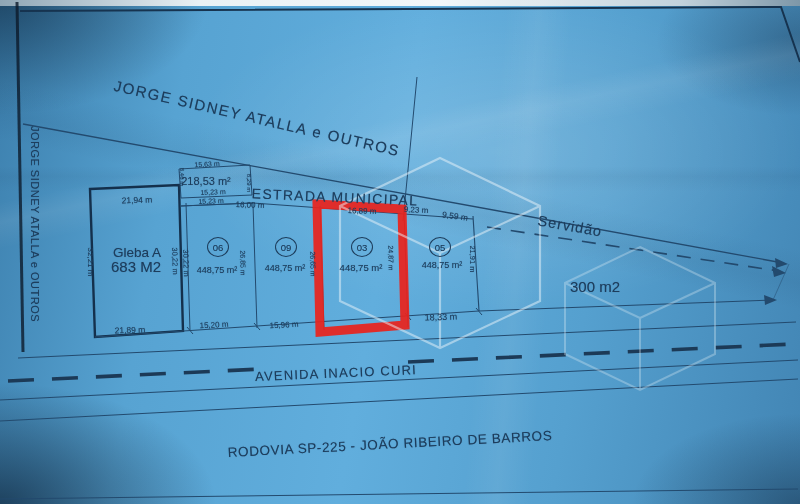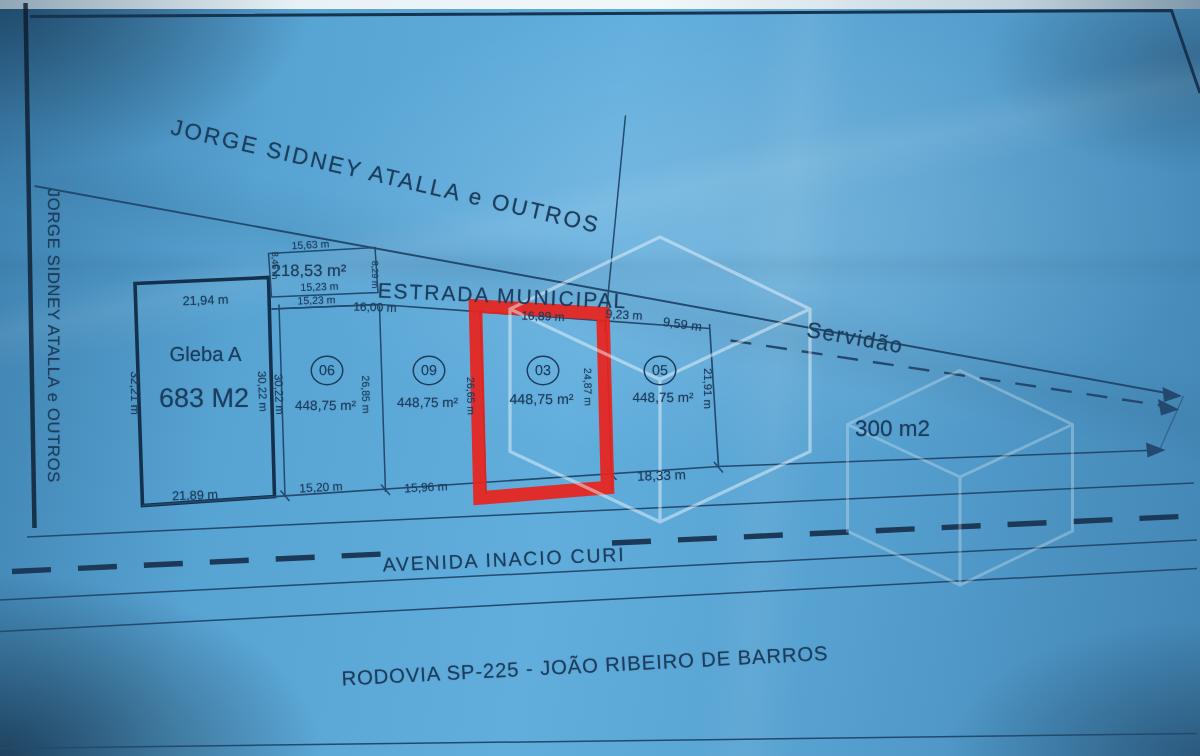--- a/index.html
+++ b/index.html
@@ -108,22 +108,22 @@
 
     <div class="lbl" style="left:257px;top:118px;font-size:15px;letter-spacing:1.6px;--r:13deg">JORGE SIDNEY ATALLA e OUTROS</div>
     <div class="lbl" style="left:35px;top:224px;font-size:11px;letter-spacing:.5px;--r:90deg">JORGE SIDNEY ATALLA e OUTROS</div>
     <div class="lbl" style="left:335px;top:197px;font-size:14px;letter-spacing:1.3px;--r:2.5deg">ESTRADA MUNICIPAL</div>
     <div class="lbl" style="left:570px;top:226px;font-size:14.5px;letter-spacing:1px;--r:10deg">Servidão</div>
     <div class="lbl" style="left:595px;top:286px;font-size:15px">300 m2</div>
     <div class="lbl" style="left:455px;top:216px;font-size:8.5px;--r:8deg">9,59 m</div>
     <div class="lbl" style="left:336px;top:373px;font-size:13px;letter-spacing:1.2px;--r:-2.5deg">AVENIDA INACIO CURI</div>
     <div class="lbl" style="left:390px;top:444px;font-size:13.5px;letter-spacing:.6px;--r:-3deg">RODOVIA SP-225 - JOÃO RIBEIRO DE BARROS</div>
 
-    <div class="lbl" style="left:137px;top:236px;font-size:13.5px">Gleba A</div>
-    <div class="lbl" style="left:136px;top:266px;font-size:18px">683 M2</div>
+    <div class="lbl" style="left:137px;top:252px;font-size:13.5px">Gleba A</div>
+    <div class="lbl" style="left:136px;top:266px;font-size:15px">683 M2</div>
     <div class="lbl" style="left:137px;top:200px;font-size:8.5px;--r:-2deg">21,94 m</div>
     <div class="lbl" style="left:130px;top:330px;font-size:8.5px;--r:-2deg">21,89 m</div>
     <div class="lbl" style="left:90px;top:262px;font-size:8px;--r:90deg">32,21 m</div>
     <div class="lbl" style="left:175px;top:261px;font-size:7.5px;--r:88deg">30,22 m</div>
     <div class="lbl" style="left:186px;top:263px;font-size:7.5px;--r:88deg">30,22 m</div>
 
     <div class="lbl" style="left:207px;top:164px;font-size:7px;--r:-3deg">15,63 m</div>
     <div class="lbl" style="left:206px;top:181px;font-size:11px">218,53 m²</div>
     <div class="lbl" style="left:213px;top:192px;font-size:7px;--r:-2deg">15,23 m</div>
     <div class="lbl" style="left:211px;top:201px;font-size:7px;--r:-2deg">15,23 m</div>

